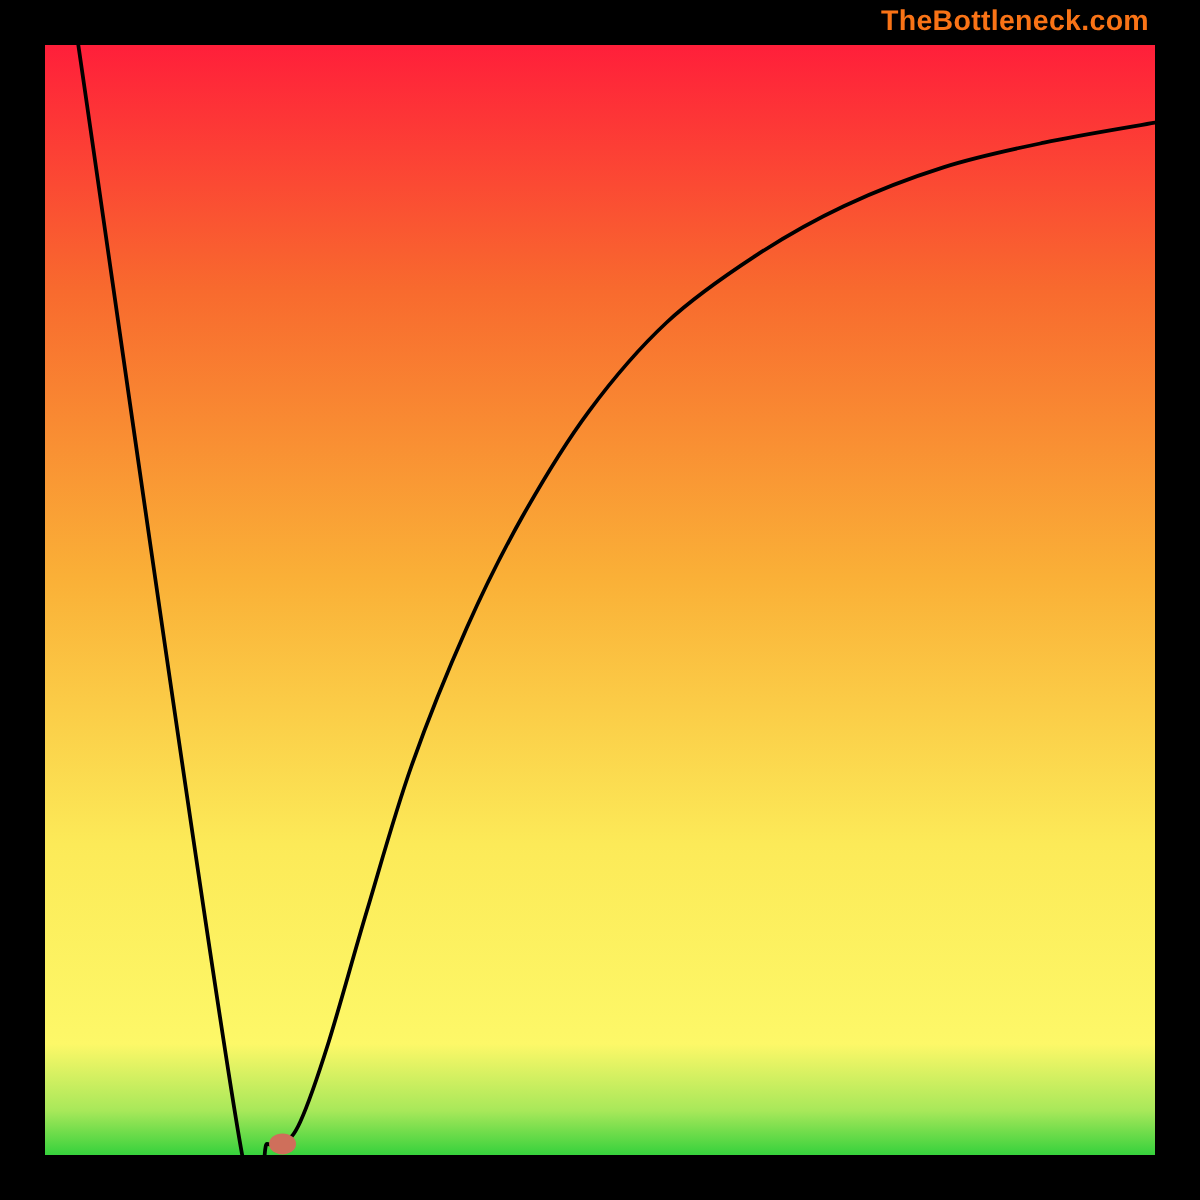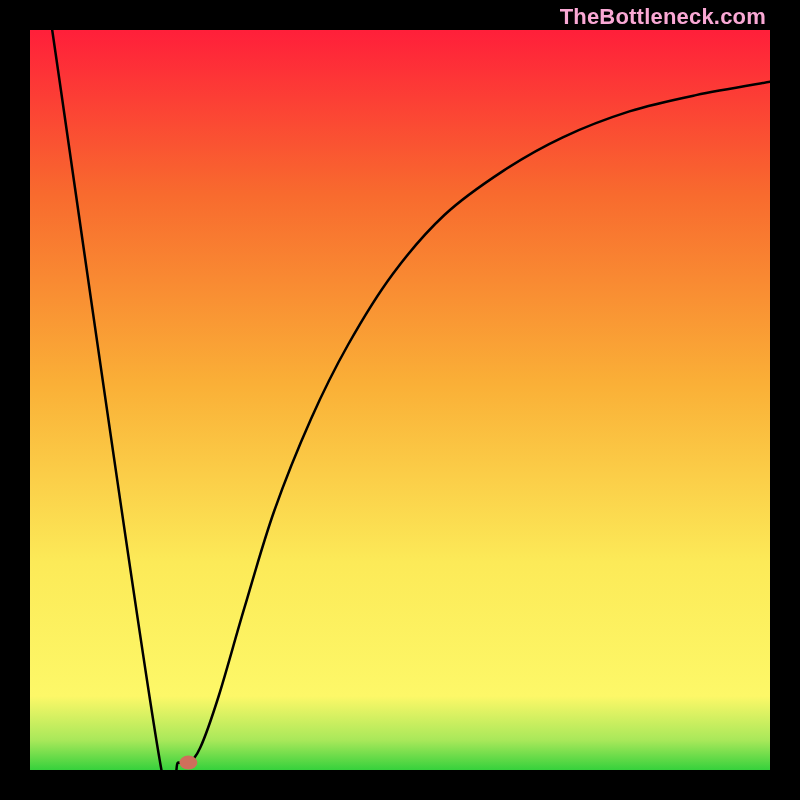--- a/index.html
+++ b/index.html
@@ -21,22 +21,22 @@
     position: absolute;
     left: 30px;
     top: 30px;
     width: 740px;
     height: 740px;
   }
   .watermark {
     position: absolute;
     top: 4px;
     right: 34px;
-    color: #f9a8d4;
-    font-size: 22px;
+    color: #f97316;
+    font-size: 19px;
     font-weight: 600;
     letter-spacing: 0.2px;
     user-select: none;
   }
   svg { display: block; }
 </style>
 </head>
 <body>
 <div class="frame">
 

